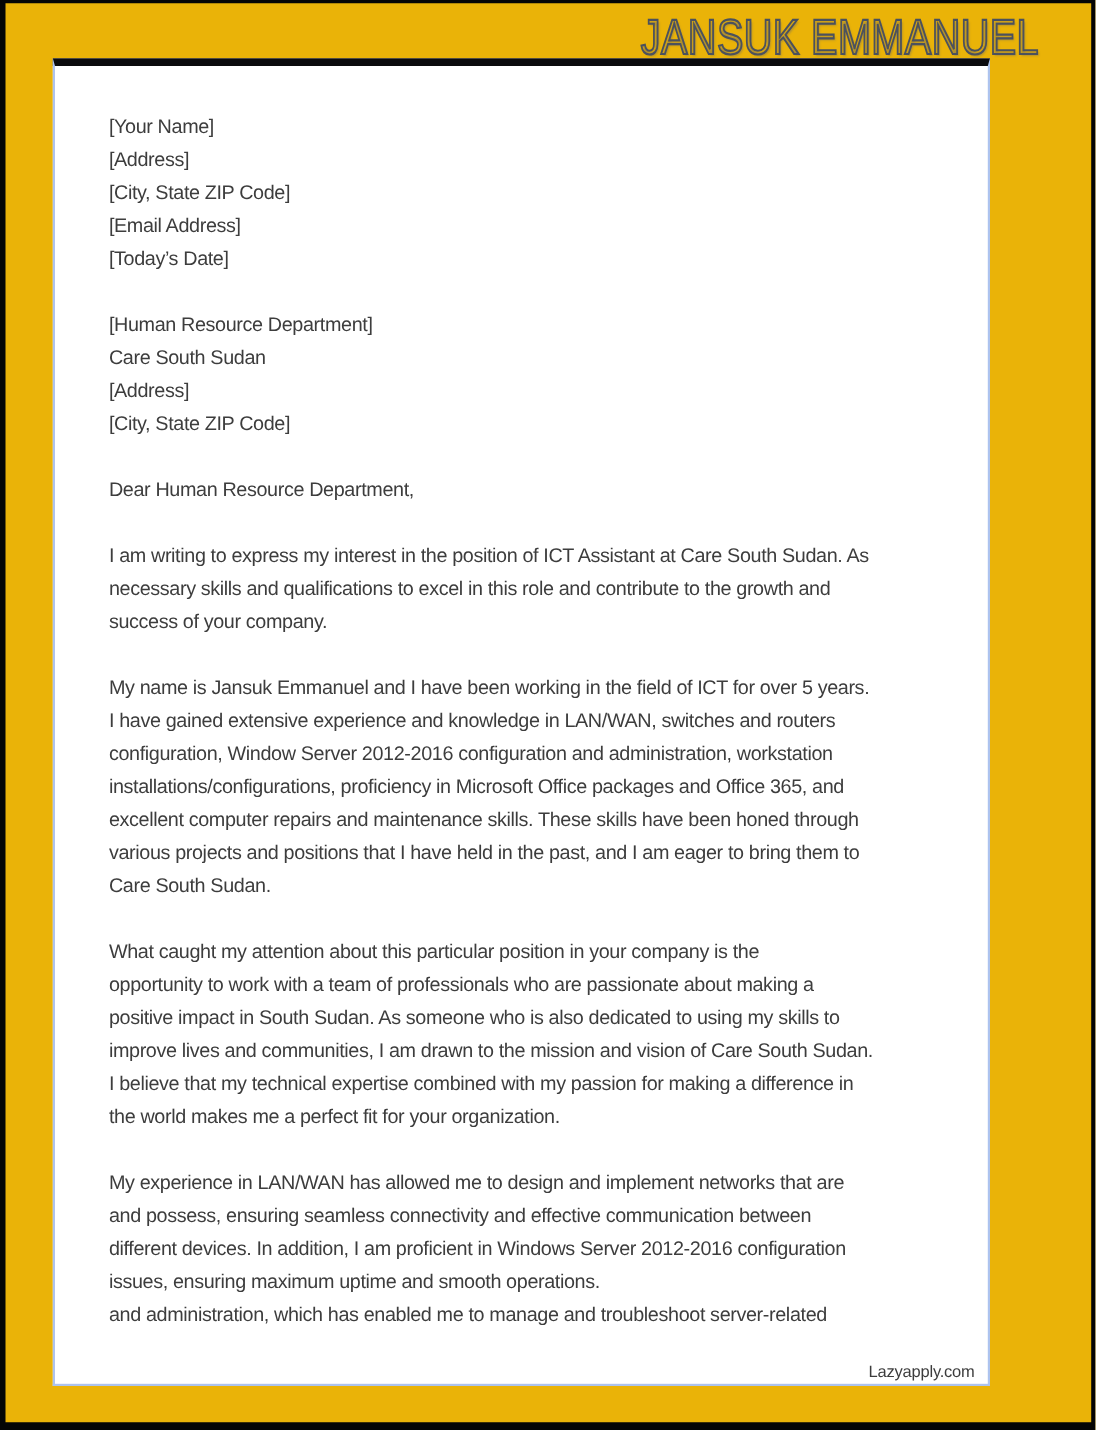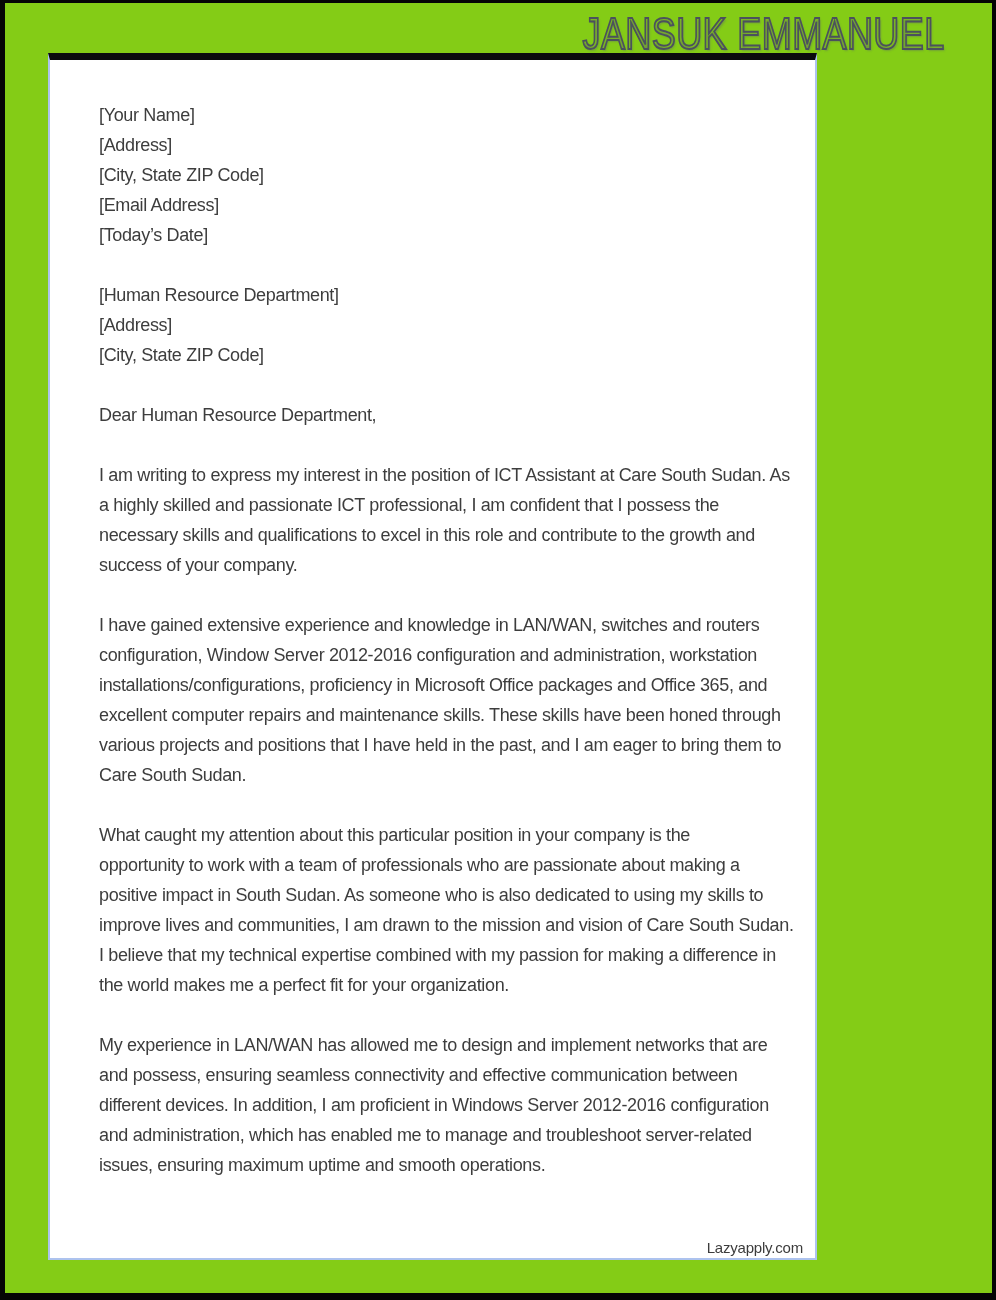--- a/index.html
+++ b/index.html
@@ -5,21 +5,21 @@
   html, body {
     margin: 0;
     padding: 0;
     background: #ffffff;
   }
   .frame {
     position: relative;
     box-sizing: border-box;
     width: 996px;
     height: 1300px;
-    background: #84cc16;
+    background: #eab308;
     border-style: solid;
     border-color: #050505;
     border-width: 3px 4px 7px 5px;
     overflow: hidden;
     font-family: "Liberation Sans", "DejaVu Sans", sans-serif;
   }
   .header-name {
     position: absolute;
     top: 6px;
     right: 47px;
@@ -31,21 +31,21 @@
     -webkit-text-stroke: 2px #4b515d;
     text-shadow: 2px 2px 2px rgba(90, 95, 110, 0.35);
     transform: scaleX(0.80);
     transform-origin: right center;
     white-space: nowrap;
   }
   .page {
     position: absolute;
     left: 43px;
     top: 50px;
-    width: 769px;
+    width: 852px;
     height: 1207px;
     box-sizing: border-box;
     background: #ffffff;
     border-top: 7px solid #0b0b0d;
     border-left: 2px solid #adc3ee;
     border-right: 2px solid #adc3ee;
     border-bottom: 2px solid #adc3ee;
     overflow: hidden;
   }
   .letter-body {
@@ -89,34 +89,35 @@
       <div class="block">
           <div class="line">[Your Name]</div>
           <div class="line">[Address]</div>
           <div class="line">[City, State ZIP Code]</div>
           <div class="line">[Email Address]</div>
           <div class="line">[Today’s Date]</div>
         </div>
 
       <div class="block">
           <div class="line">[Human Resource Department]</div>
+          <div class="line">Care South Sudan</div>
           <div class="line">[Address]</div>
           <div class="line">[City, State ZIP Code]</div>
         </div>
 
       <div class="block line">Dear Human Resource Department,</div>
 
       <div class="block">
           <div class="line">I am writing to express my interest in the position of ICT Assistant at Care South Sudan. As</div>
-          <div class="line">a highly skilled and passionate ICT professional, I am confident that I possess the</div>
           <div class="line">necessary skills and qualifications to excel in this role and contribute to the growth and</div>
           <div class="line">success of your company.</div>
         </div>
 
       <div class="block">
+          <div class="line">My name is Jansuk Emmanuel and I have been working in the field of ICT for over 5 years.</div>
           <div class="line">I have gained extensive experience and knowledge in LAN/WAN, switches and routers</div>
           <div class="line">configuration, Window Server 2012-2016 configuration and administration, workstation</div>
           <div class="line">installations/configurations, proficiency in Microsoft Office packages and Office 365, and</div>
           <div class="line">excellent computer repairs and maintenance skills. These skills have been honed through</div>
           <div class="line">various projects and positions that I have held in the past, and I am eager to bring them to</div>
           <div class="line">Care South Sudan.</div>
         </div>
 
       <div class="block">
           <div class="line">What caught my attention about this particular position in your company is the</div>
@@ -124,22 +125,22 @@
           <div class="line">positive impact in South Sudan. As someone who is also dedicated to using my skills to</div>
           <div class="line">improve lives and communities, I am drawn to the mission and vision of Care South Sudan.</div>
           <div class="line">I believe that my technical expertise combined with my passion for making a difference in</div>
           <div class="line">the world makes me a perfect fit for your organization.</div>
         </div>
 
       <div class="block">
           <div class="line">My experience in LAN/WAN has allowed me to design and implement networks that are</div>
           <div class="line">and possess, ensuring seamless connectivity and effective communication between</div>
           <div class="line">different devices. In addition, I am proficient in Windows Server 2012-2016 configuration</div>
+          <div class="line">issues, ensuring maximum uptime and smooth operations.</div>
           <div class="line">and administration, which has enabled me to manage and troubleshoot server-related</div>
-          <div class="line">issues, ensuring maximum uptime and smooth operations.</div>
         </div>
 
     </div>
 
     <div class="footer-brand">Lazyapply.com</div>
 
   </div>
 
 </div>
 

